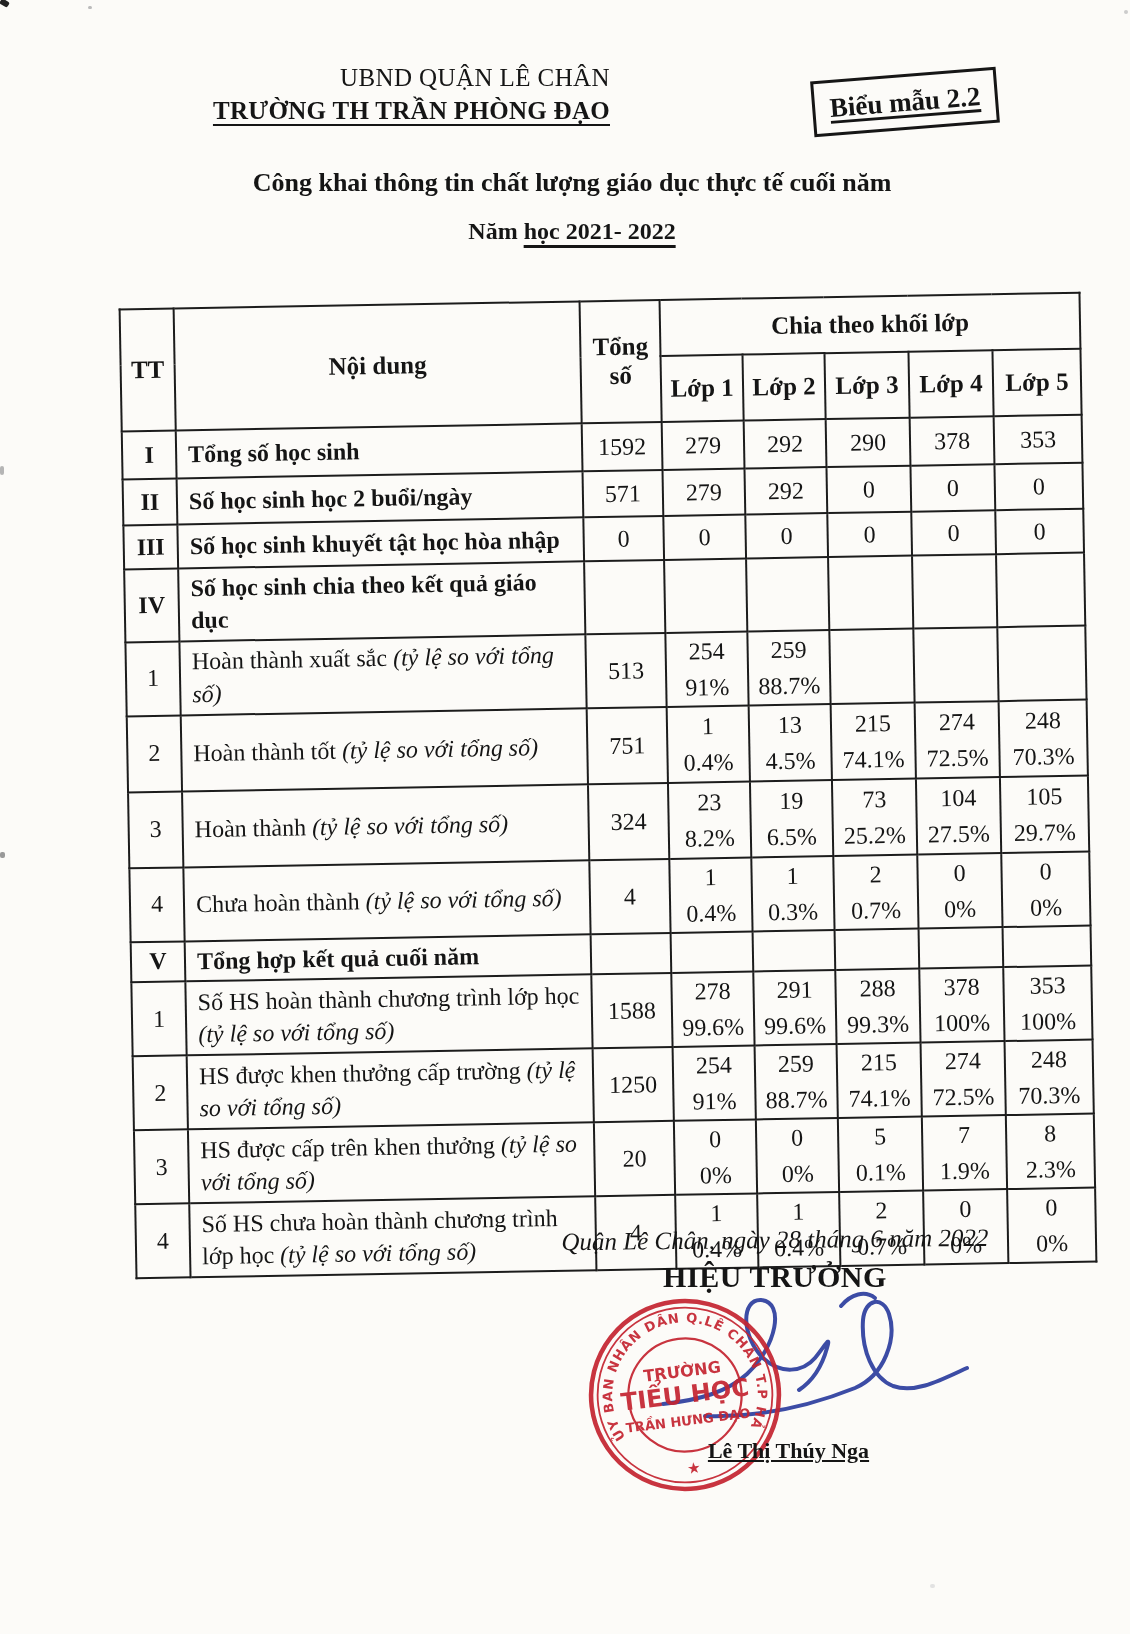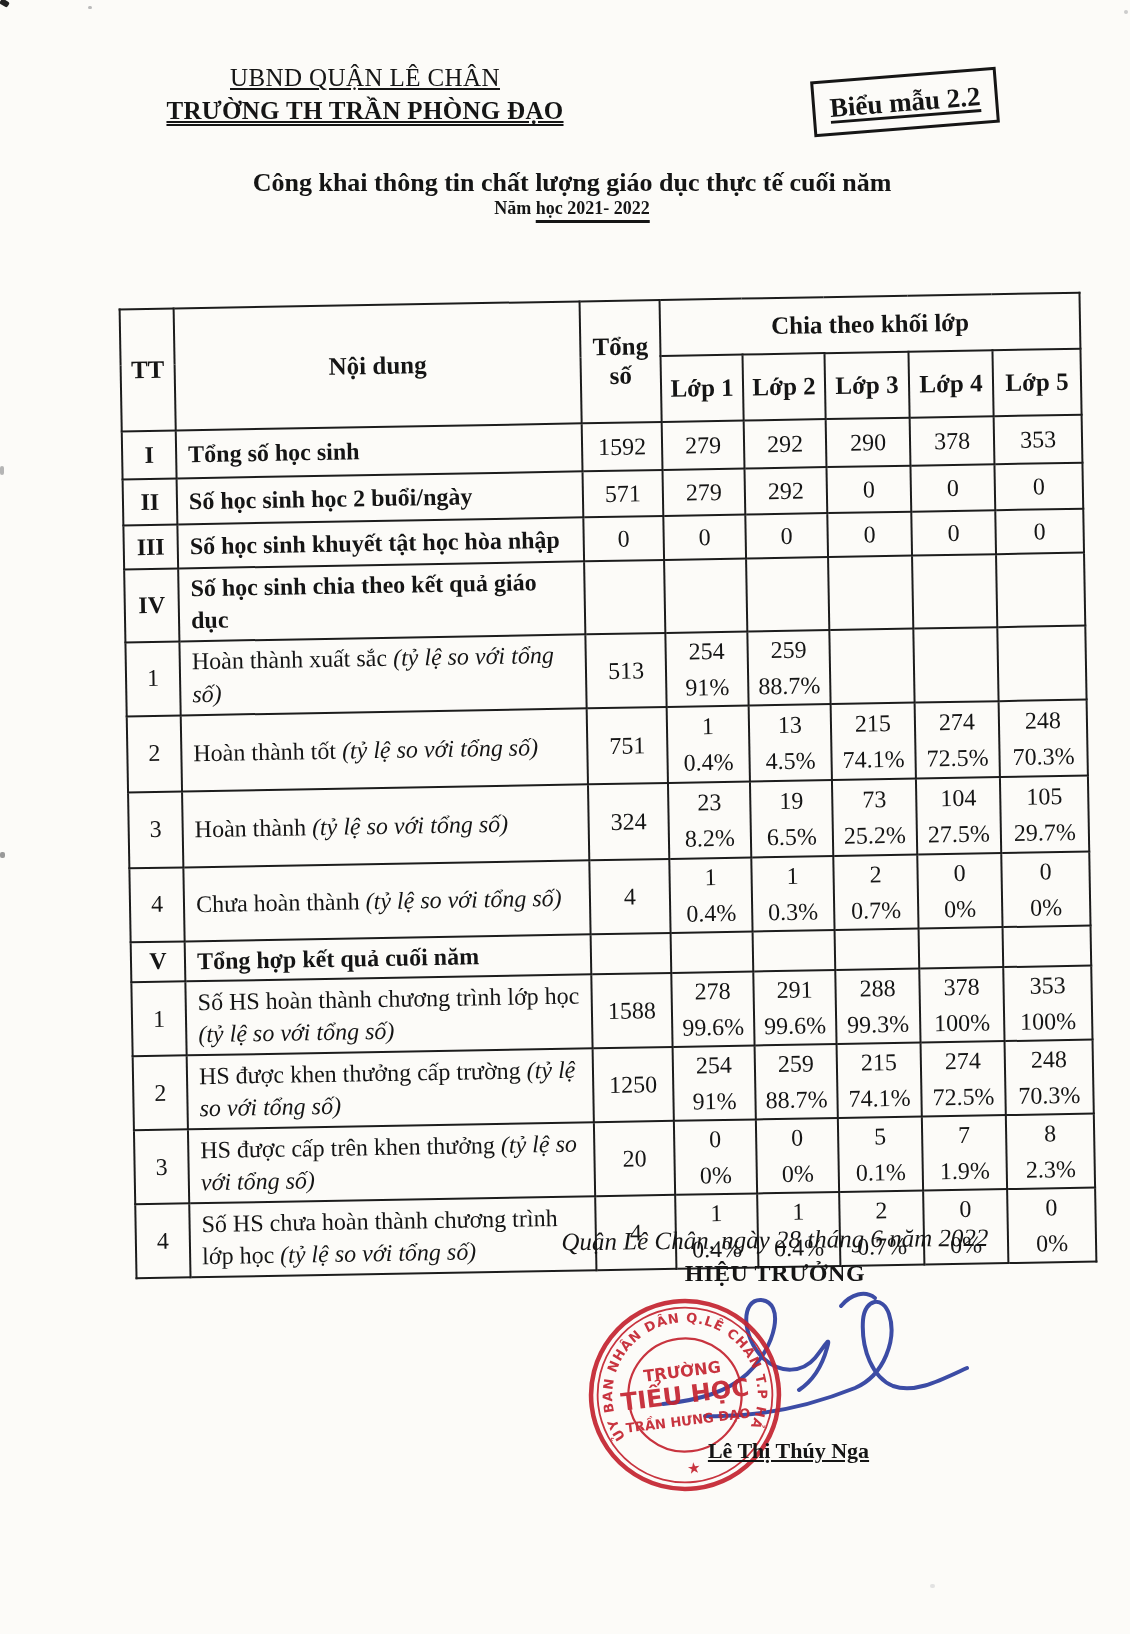--- a/index.html
+++ b/index.html
@@ -5,34 +5,34 @@
   html,body{margin:0;padding:0;}
   .page{
     position:relative;
     width:1130px;height:1634px;
     background:#fcfbf8;
     overflow:hidden;
     font-family:"Liberation Serif","DejaVu Serif",serif;
     color:#151515;
   }
   
-  .org{position:absolute;top:64px;left:120px;width:490px;text-align:center;text-decoration:underline;}
+  .org{position:absolute;top:64px;left:120px;width:490px;text-align:right;}
   .org-1{font-size:25px;letter-spacing:.4px;}
   .org-2{font-size:25px;font-weight:bold;margin-top:5px;text-decoration:underline;text-decoration-thickness:2px;text-underline-offset:5px;letter-spacing:.3px;}
   .badge{
     position:absolute;top:74px;left:812px;width:180px;height:50px;
     border:3px solid #161616;transform:rotate(-4.5deg);
     display:flex;align-items:center;justify-content:center;background:#fcfbf8;
   }
   .badge span{font-size:27px;font-weight:bold;text-decoration:underline;text-decoration-thickness:2.5px;text-underline-offset:4px;}
   
   .titleblk{position:absolute;top:156px;left:14px;width:1116px;text-align:center;}
   .t1{font-size:29px;font-weight:bold;letter-spacing:.6px;}
   .t2{font-size:26px;font-weight:bold;margin-top:12px;}
-  .t3{font-size:18px;font-weight:bold;margin-top:0;}
+  .t3{font-size:24px;font-weight:bold;margin-top:20px;}
   .t3 .und{text-decoration:underline;text-decoration-thickness:2.5px;text-underline-offset:6px;}
   
   .tblwrap{position:absolute;left:127px;top:300px;width:960px;transform:rotate(-1deg);transform-origin:50% 50%;}
   table{border-collapse:collapse;width:100%;table-layout:fixed;}
   th,td{border:2.2px solid #1c1c1c;vertical-align:middle;padding:0;}
   thead th{font-size:25px;font-weight:bold;}
   thead tr:nth-child(1){height:56px;}
   thead tr:nth-child(2){height:66px;}
   .th-tongso{line-height:1.15;}
   tbody tr:nth-child(1){height:48px;}
@@ -48,21 +48,21 @@
   tbody tr:nth-child(11){height:72px;}
   tbody tr:nth-child(12){height:72px;}
   tbody tr:nth-child(13){height:74px;}
   .c-no{text-align:center;font-size:24px;}
   .c-label{font-size:24px;text-align:left;padding:3px 8px 3px 11px;line-height:1.35;}
   .c-label em{font-style:italic;font-weight:normal;}
   .b{font-weight:bold;}
   .c-num{text-align:center;font-size:24px;line-height:1.5;}
   
   .dateline{position:absolute;top:1226px;left:545px;width:460px;text-align:center;font-style:italic;font-size:25px;transform:rotate(-0.6deg);}
-  .signtitle{position:absolute;top:1260px;left:545px;width:460px;text-align:center;font-weight:bold;font-size:24px;letter-spacing:.6px;}
+  .signtitle{position:absolute;top:1260px;left:545px;width:460px;text-align:center;font-weight:bold;font-size:30px;letter-spacing:.6px;}
   .name{position:absolute;top:1438px;left:616px;width:345px;text-align:center;font-weight:bold;font-size:22px;text-decoration:underline;}
   .stamp{position:absolute;left:586px;top:1296px;width:198px;height:198px;transform:rotate(-7deg);opacity:.92;}
   .sig{position:absolute;left:645px;top:1276px;width:330px;height:170px;}
   
   .mark{position:absolute;border-radius:2px;}
   .m1{left:0;top:0;width:9px;height:6px;background:#222;transform:rotate(30deg);}
   .m2{left:88px;top:6px;width:4px;height:3px;background:#bbb;}
   .m3{left:0;top:466px;width:4px;height:9px;background:#b5b5b5;}
   .m4{left:0;top:852px;width:5px;height:6px;background:#999;}
   .m5{left:1124px;top:10px;width:4px;height:4px;background:#ccc;}

